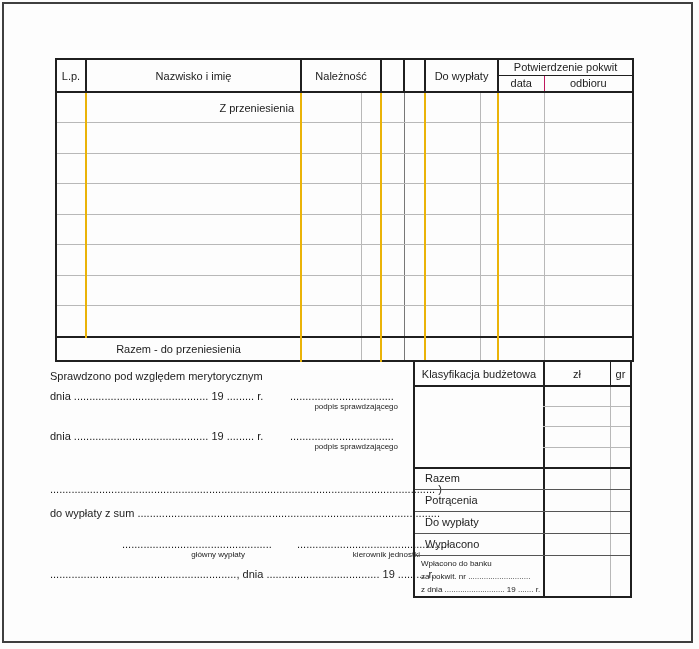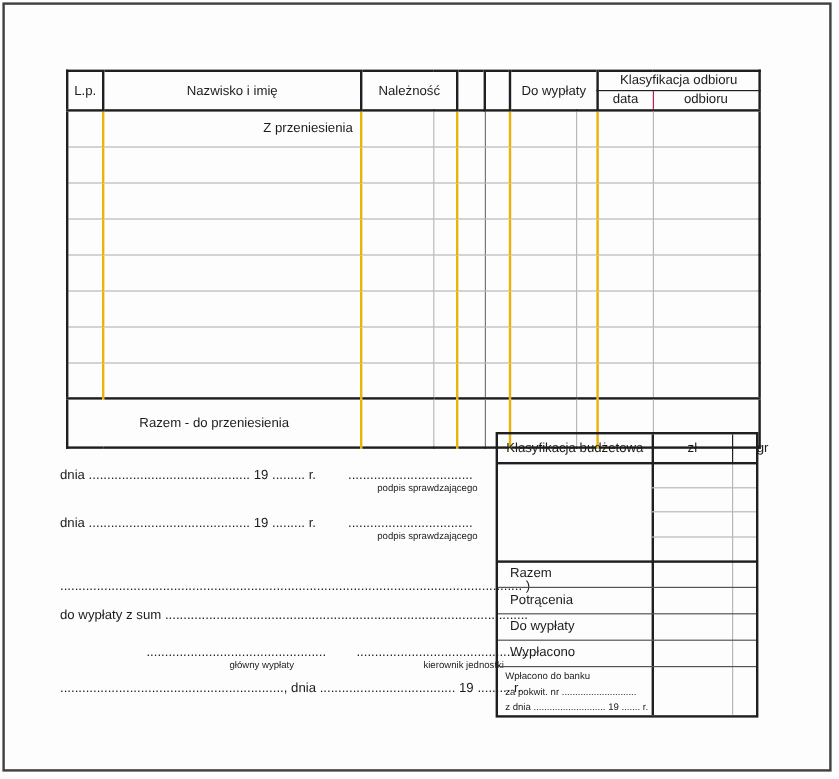--- a/index.html
+++ b/index.html
@@ -27,42 +27,42 @@
   .mt tr.h1{height:16px}
   .mt tr.h2{height:17px}
   .mt th.subline{border-bottom:1px solid #1f1f1f;}
   .mt th.dr{border-right:2px solid #1f1f1f;}
   .mt th.drthin{border-right:1px solid #be185d;}
   .mt td{padding:0;border-right:1px solid #b8b8b8;border-bottom:1px solid #b8b8b8;}
   .mt td.dr{border-right:2px solid #eab308;}
   .mt td.mr{border-right:1px solid #777;}
   .mt tr.br{height:30px}
   .mt td.carry{text-align:right;padding-right:6px;vertical-align:middle;}
-  .mt tr.total{height:41px}
+  .mt tr.total{height:24px}
   .mt tr.total td{border-top:2px solid #1f1f1f;}
   .mt td.total-label{text-align:center;vertical-align:middle;}
 
   
   .verif{position:absolute;left:47px;top:362px;width:366px;height:238px;font-size:11px;}
   .verif .ln{position:absolute;left:3px;white-space:nowrap;}
   .verif .dots{position:absolute;white-space:nowrap;}
   .verif .cap{position:absolute;font-size:8px;text-align:right;width:110px;white-space:nowrap;}
 
   
   .bt{position:absolute;left:413px;top:360px;width:219px;height:238px;
       border:2px solid #1f1f1f;box-sizing:border-box;font-size:11px;}
   .bt .hline,.bt .vline{position:absolute;background:#b8b8b8;}
   .bt .dark{background:#1f1f1f;}
   .bt .mid{background:#555;}
   .bt .cell-title{position:absolute;left:0;top:0;width:128px;height:23px;
       display:flex;align-items:center;justify-content:center;font-size:11px;}
   .bt .cell-zl{position:absolute;left:129px;top:0;width:66px;height:23px;
       display:flex;align-items:center;justify-content:center;}
   .bt .cell-gr{position:absolute;left:196px;top:0;width:19px;height:23px;
-      display:flex;align-items:center;justify-content:center;margin-left:15px;}
+      display:flex;align-items:center;justify-content:center;}
   .bt .rowlab{position:absolute;left:10px;white-space:nowrap;}
   .bt .bank{position:absolute;left:6px;font-size:8px;white-space:nowrap;}
 </style>
 </head>
 <body>
 
 <div class="page-border"></div>
 
 <table class="mt">
   <colgroup>
@@ -78,21 +78,21 @@
       <col style="width:89px">
   </colgroup>
   <thead>
     <tr class="h1">
       <th rowspan="2" class="dr">L.p.</th>
       <th rowspan="2" class="dr">Nazwisko i imię</th>
       <th rowspan="2" colspan="2" class="dr">Należność</th>
       <th rowspan="2" class="dr"></th>
       <th rowspan="2" class="dr"></th>
       <th rowspan="2" colspan="2" class="dr">Do wypłaty</th>
-      <th colspan="2" class="subline">Klasyfikacja odbioru</th>
+      <th colspan="2" class="subline">Potwierdzenie pokwit</th>
     </tr>
     <tr class="h2">
       <th class="drthin">data</th>
       <th>odbioru</th>
     </tr>
   </thead>
   <tbody id="mt-body">
     <tr class="br">
       <td class="dr"></td>
       <td class="dr carry">Z przeniesienia</td>
@@ -197,20 +197,21 @@
       <td class="dr"></td>
       <td></td>
       <td class="dr"></td>
       <td></td>
       <td></td>
     </tr>
   </tbody>
 </table>
 
 <div class="verif">
+  <div class="ln" style="top:8px">Sprawdzono pod względem merytorycznym</div>
   <div class="ln" style="top:28px">dnia ............................................ 19 ......... r.</div>
   <div class="dots" style="left:243px;top:28px">..................................</div>
   <div class="cap" style="left:241px;top:40px">podpis sprawdzającego</div>
 
   <div class="ln" style="top:68px">dnia ............................................ 19 ......... r.</div>
   <div class="dots" style="left:243px;top:68px">..................................</div>
   <div class="cap" style="left:241px;top:80px">podpis sprawdzającego</div>
 
   <div class="ln" style="top:121px">.............................................................................................................................. )</div>
   <div class="ln" style="top:145px">do wypłaty z sum ...................................................................................................</div>

